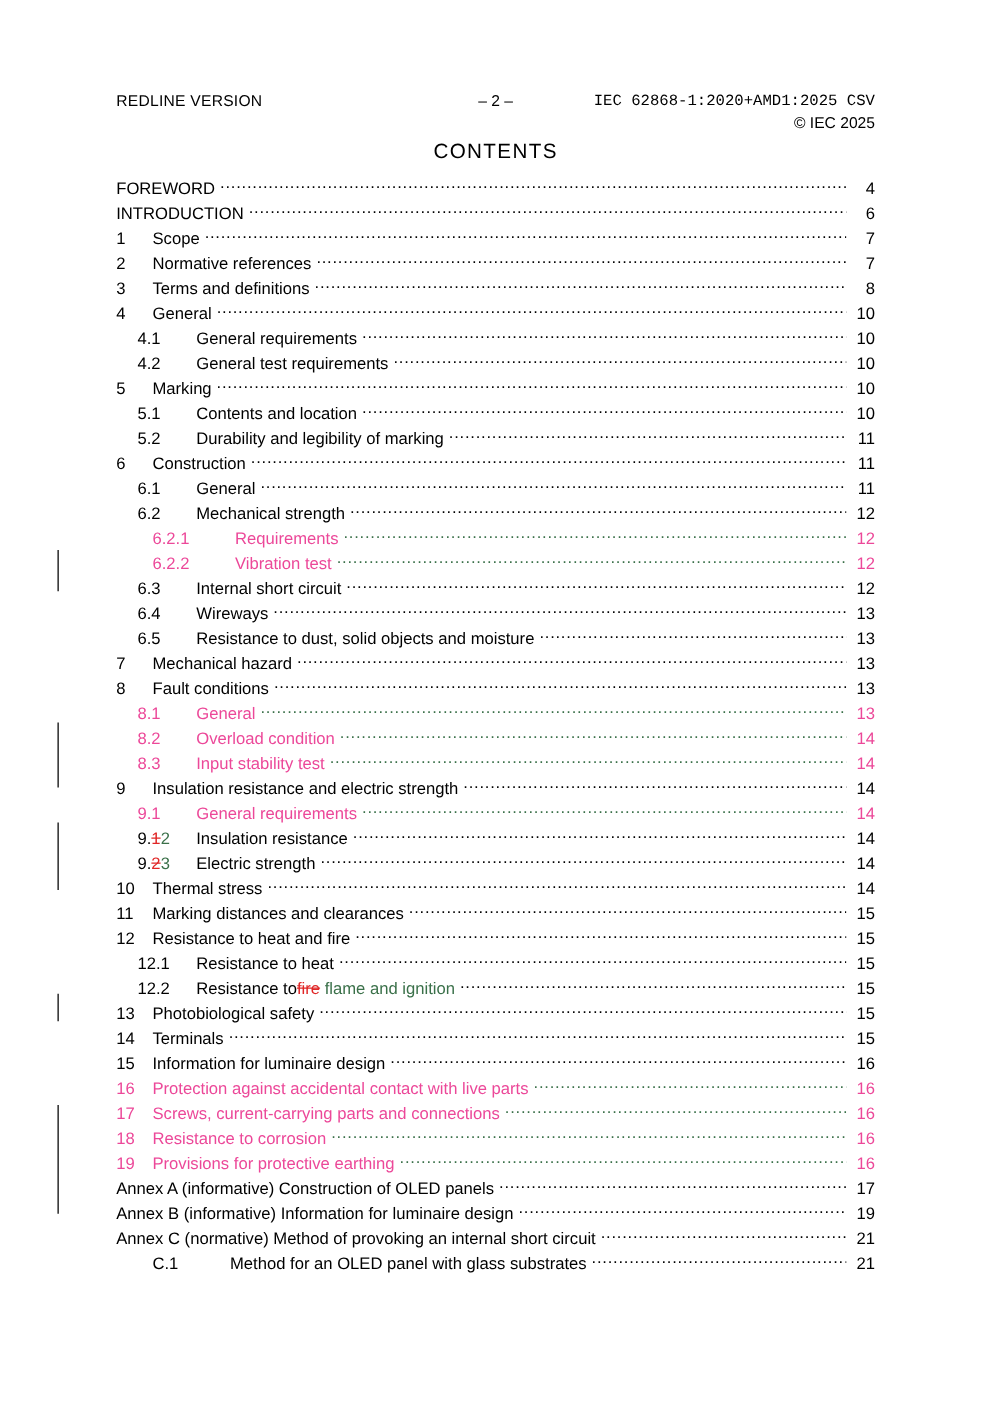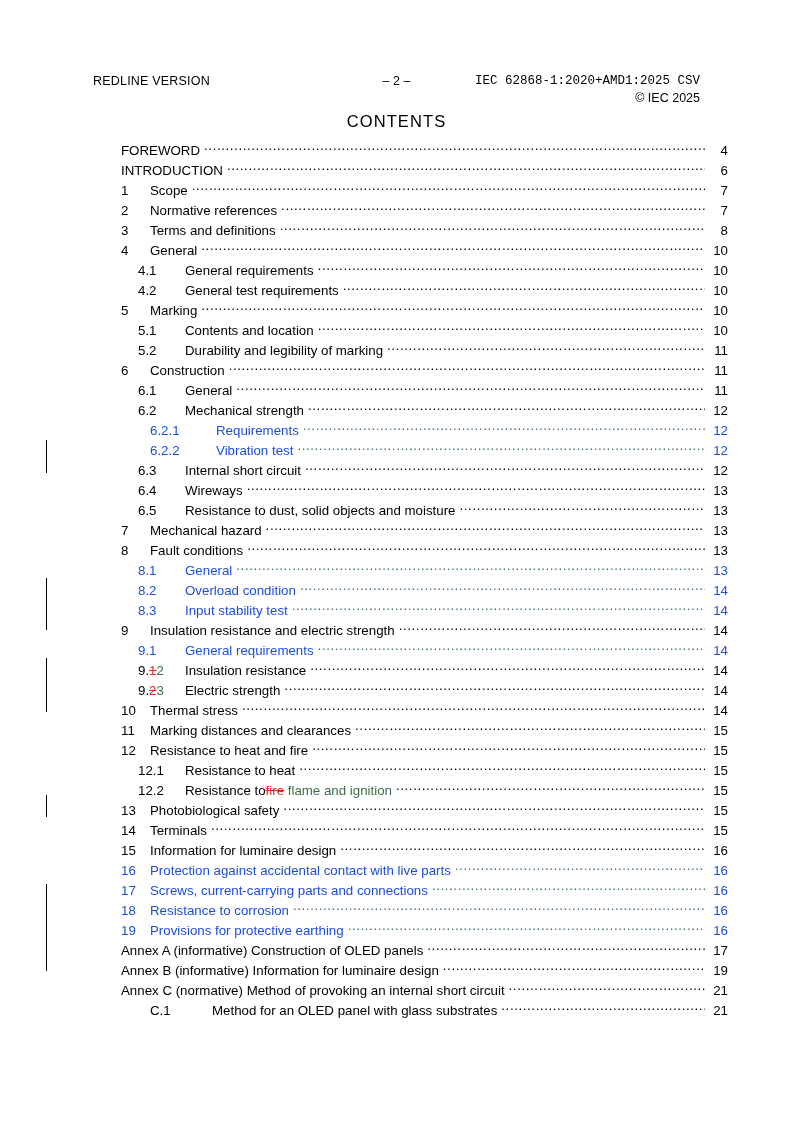--- a/index.html
+++ b/index.html
@@ -81,21 +81,20 @@
     font-size: 16.5px;
     letter-spacing: 1.1px;
   }
 
   
   .toc {
     position: absolute;
     left: 93px;
     top: 141px;
     width: 607px;
-    margin-left: 28px;
   }
 
   .toc-row {
     position: relative;
     display: flex;
     align-items: baseline;
     font-size: 13.3px;
     height: 20px;
     line-height: 20px;
     white-space: nowrap;
@@ -139,21 +138,21 @@
   .grn > .leader::after { color: #3a7049; }
 
   .pg {
     flex: 0 0 auto;
     width: 20px;
     text-align: right;
     padding-left: 2px;
   }
 
   
-  .grn, .grn .label, .grn .num, .grn .pg { color: #1d4ed8; }
+  .grn, .grn .label, .grn .num, .grn .pg { color: #ec4899; }
   ins.add { color: #3a7049; text-decoration: none; }
   del.rem { color: #e02626; text-decoration: line-through; }
 
   
   .changebar {
     position: absolute;
     left: 46px;
     width: 0;
     border-left: 1.6px solid #000000;
   }

